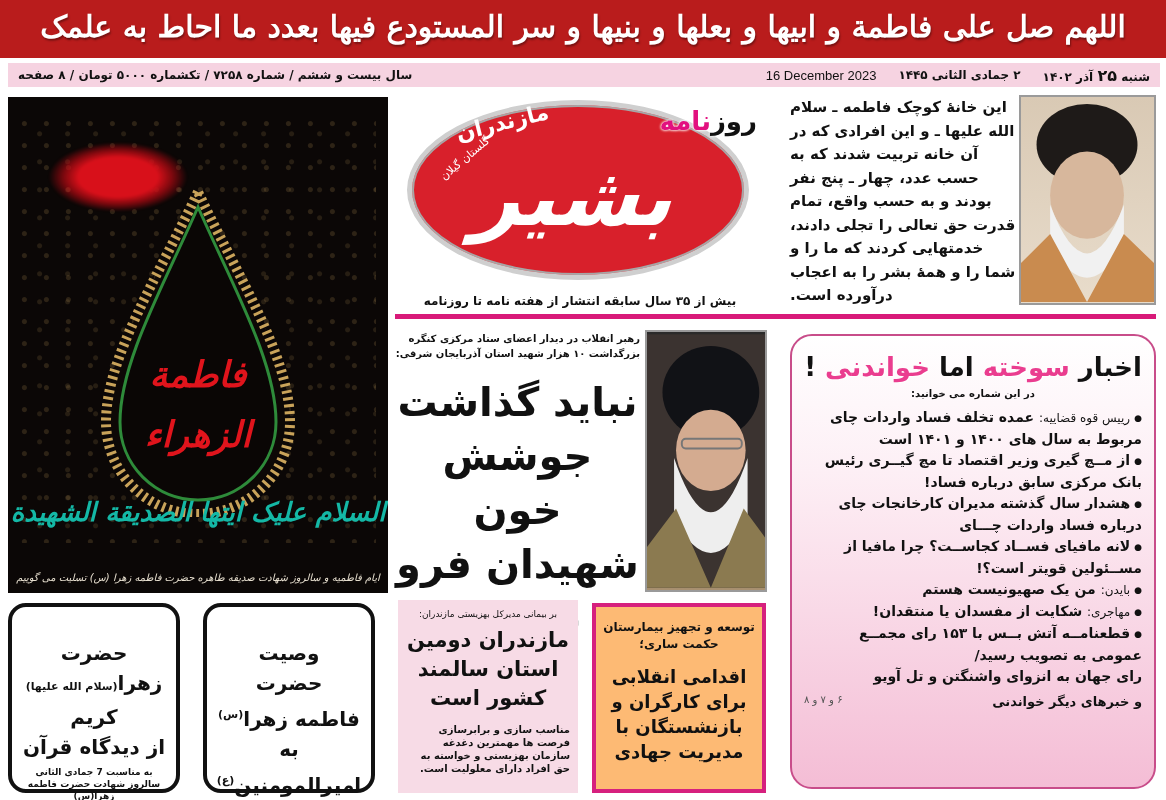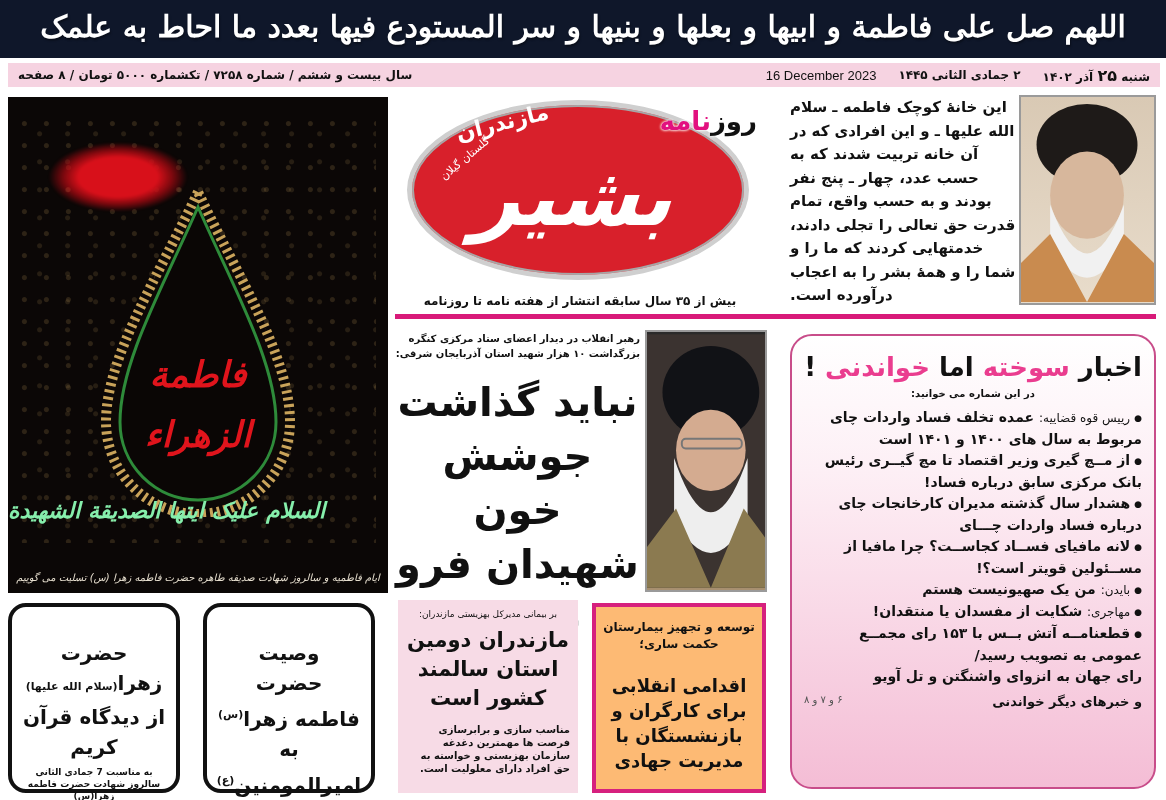--- a/index.html
+++ b/index.html
@@ -1,21 +1,21 @@
 <!DOCTYPE html>
 <html><head>
 <meta charset="utf-8">
 <style>
   * { box-sizing: border-box; margin: 0; padding: 0; }
   html, body { width: 1166px; height: 800px; overflow: hidden; background: #ffffff; }
   body { font-family: "DejaVu Sans", sans-serif; color: #111; position: relative; direction: rtl; }
 
   .top-banner {
     position: absolute; left: 0; top: 0; width: 1166px; height: 58px;
-    background: #0f172a; color: #fff; text-align: center;
+    background: #b91c1c; color: #fff; text-align: center;
     font-family: "DejaVu Serif", serif; font-weight: bold; font-size: 30px; line-height: 54px;
     text-shadow: 1px 2px 2px rgba(0,0,0,0.35); white-space: nowrap; overflow: hidden;
   }
   .dateline {
     position: absolute; left: 8px; top: 63px; width: 1152px; height: 24px;
     background: #f6d3e1; display: flex; align-items: center; justify-content: space-between;
     padding: 0 10px; font-size: 12px; font-weight: bold; white-space: nowrap;
   }
   .dateline .right { display: flex; gap: 22px; align-items: center; }
   .dateline .right .big { font-size: 16px; }
@@ -35,22 +35,22 @@
   }
   .poster .blood {
     position: absolute; left: 40px; top: 45px; width: 140px; height: 70px;
     background: radial-gradient(ellipse at 50% 50%, #d8101a 0 40%, rgba(200,10,20,0.6) 55%, transparent 70%);
     filter: blur(1px);
   }
   .poster .drop {
     position: absolute; left: 90px; top: 90px; width: 200px; height: 330px;
   }
   .poster .calligraphy {
-    position: absolute; left: 0; right: 0; top: 400px; text-align: left;
-    color: #86efac; font-family: "DejaVu Serif", serif; font-size: 22px; font-weight: bold;
+    position: absolute; left: 0; right: 0; top: 400px; text-align: center;
+    color: #14b8a6; font-family: "DejaVu Serif", serif; font-size: 26px; font-weight: bold;
   }
   .poster .caption {
     position: absolute; left: 0; right: 0; bottom: 10px; text-align: center;
     color: #e8e0d0; font-size: 10px;
   }
 
   
   .masthead { position: absolute; left: 395px; top: 92px; width: 380px; height: 200px; }
   .masthead .oval {
     position: absolute; left: 12px; top: 8px; width: 342px; height: 180px;
@@ -121,21 +121,21 @@
   .newsbox li.plain::before { content: ""; margin: 0; }
   .newsbox .footer { display: flex; justify-content: space-between; font-size: 13px; font-weight: bold; margin-top: 6px; }
   .newsbox .footer .pages { font-weight: normal; font-size: 10px; color: #555; }
 
   
   .hospital-box {
     position: absolute; left: 592px; top: 603px; width: 174px; height: 190px;
     border: 4px solid #d6207e; background: #fdba74; text-align: center; padding: 12px 6px;
   }
   .hospital-box .kicker2 { font-size: 12px; font-weight: bold; line-height: 17px; }
-  .hospital-box .head2 { font-size: 18px; font-weight: bold; line-height: 25px; margin-top: 20px; }
+  .hospital-box .head2 { font-size: 18px; font-weight: bold; line-height: 25px; margin-top: 11px; }
 
   .mazandaran-box {
     position: absolute; left: 398px; top: 600px; width: 180px; height: 193px;
     background: #f7dbe6; text-align: center; padding: 8px 8px;
   }
   .mazandaran-box .kicker3 { font-size: 9px; line-height: 12px; }
   .mazandaran-box .head3 { font-size: 21px; font-weight: bold; line-height: 29px; margin-top: 6px; }
   .mazandaran-box .body3 { font-size: 10px; font-weight: bold; line-height: 13px; text-align: right; margin-top: 10px; }
 
   .rounded-box {
@@ -251,16 +251,16 @@
   <div class="h">وصیت</div>
   <div class="h">حضرت</div>
   <div class="h"><span>فاطمه زهرا</span><sup><small>(س)</small></sup></div>
   <div class="h"><span>به امیرالمومنین</span><sup><small>(ع)</small></sup></div>
   <div class="h">چه بود؟</div>
 </div>
 
 <div class="rounded-box hazrat">
   <div class="h">حضرت</div>
   <div class="h"><span>زهرا</span><small>(سلام الله علیها)</small></div>
+  <div class="h">کریم</div>
   <div class="h">از دیدگاه قرآن</div>
-  <div class="h">کریم</div>
   <div class="note">به مناسبت 7 جمادی الثانی سالروز شهادت حضرت فاطمه زهرا(س)</div>
 </div>
 
 </body></html>

